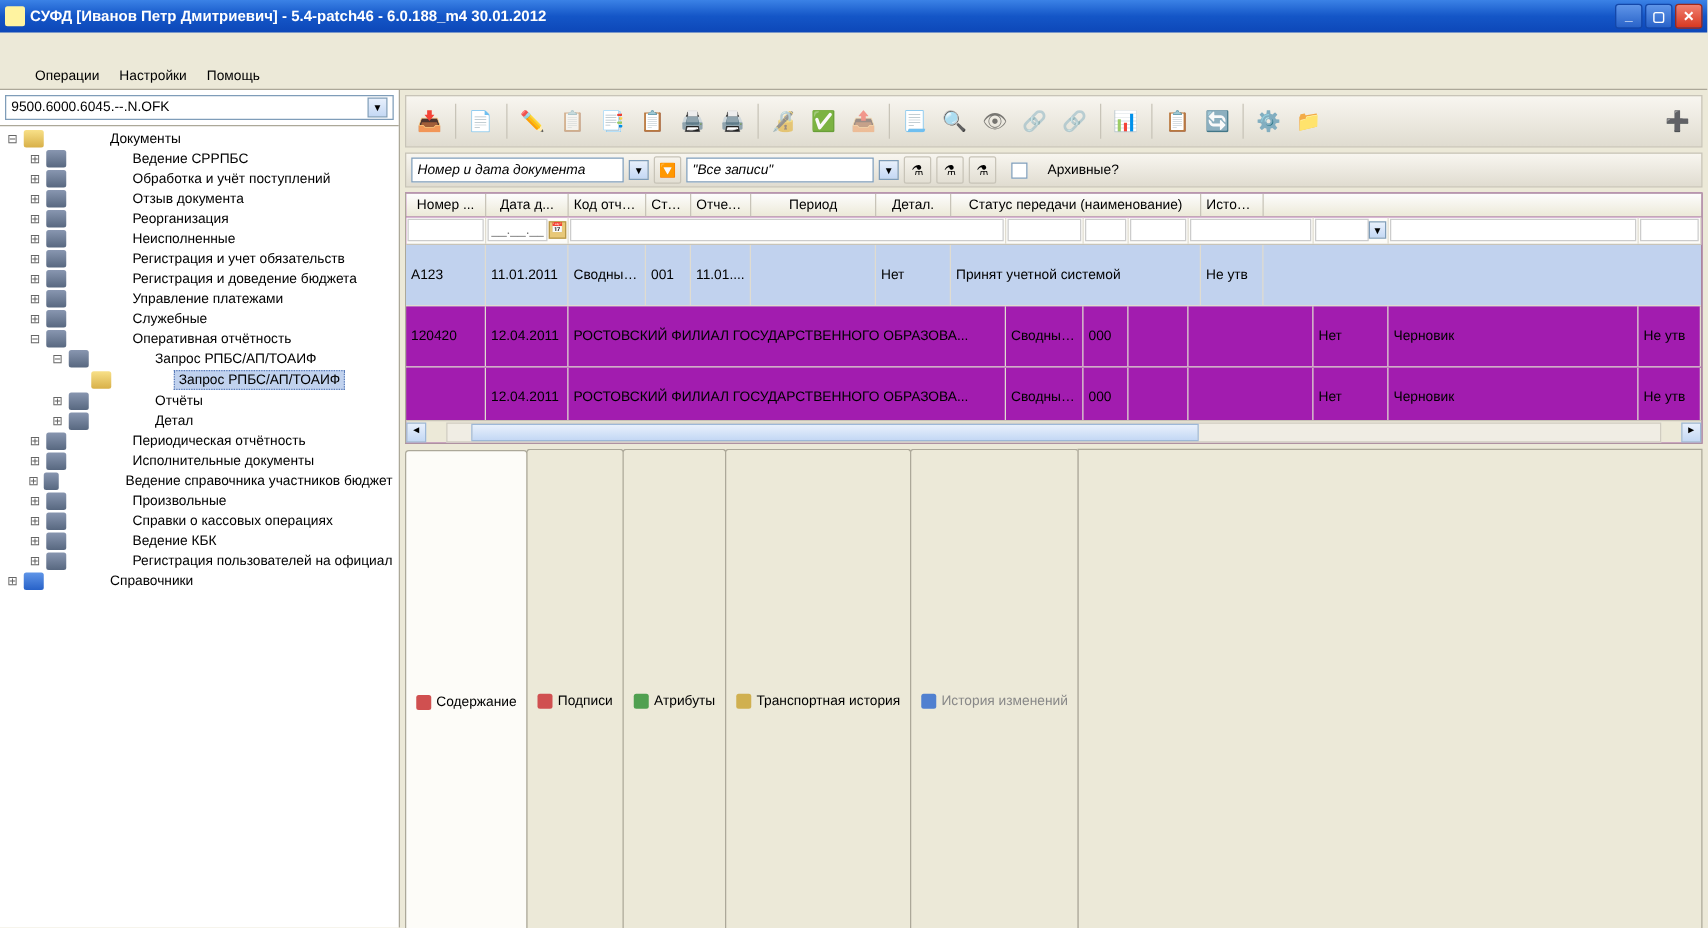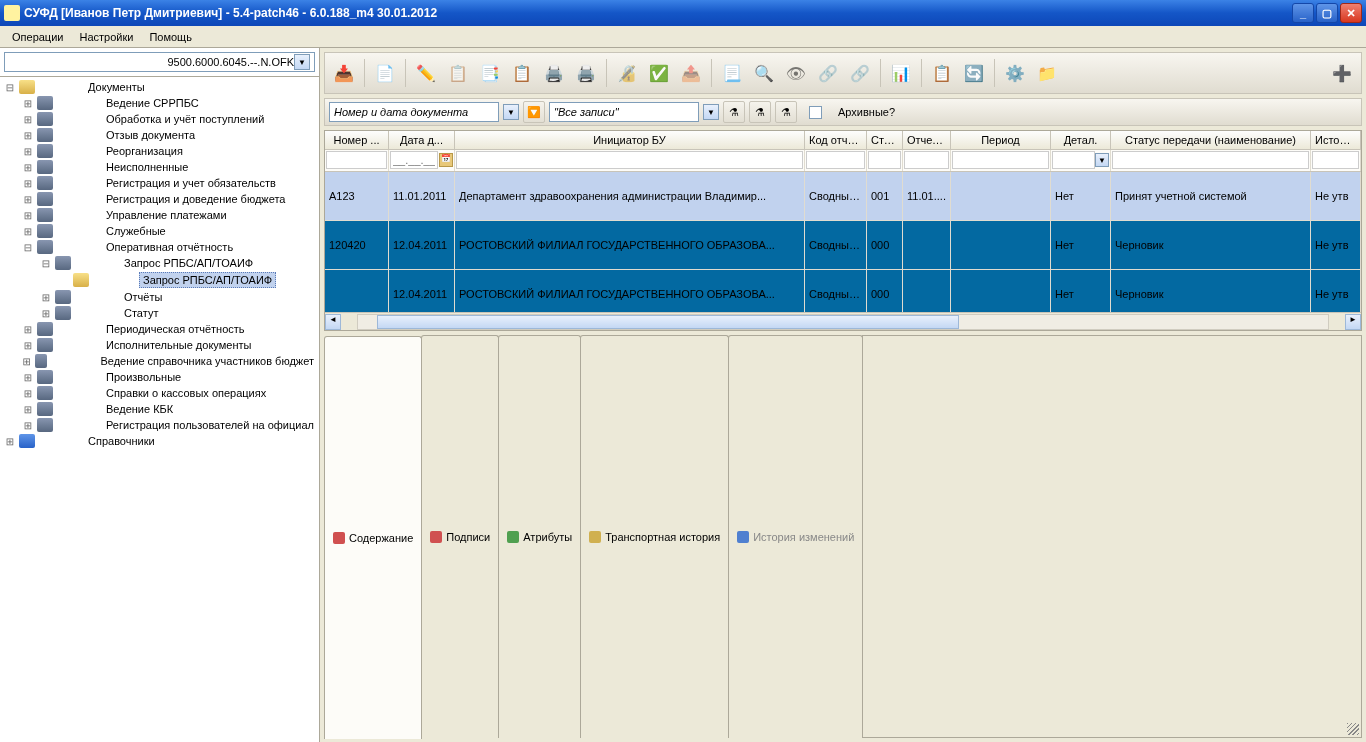--- a/index.html
+++ b/index.html
@@ -7,27 +7,27 @@
 
 .titlebar { height: 26px; background: linear-gradient(to bottom, #3b82e6 0%, #1456c7 50%, #0d47b8 100%); display: flex; align-items: center; padding: 0 4px; color: white; }
 .titlebar-icon { width: 16px; height: 16px; background: #fff3a0; margin-right: 4px; border-radius: 2px; }
 .titlebar-text { flex: 1; font-weight: bold; font-size: 12px; }
 .titlebar-btns { display: flex; gap: 2px; }
 .titlebar-btn { width: 22px; height: 20px; border-radius: 3px; display: flex; align-items: center; justify-content: center; font-weight: bold; color: white; }
 .tb-min { background: linear-gradient(#5f95e8, #2862c8); border: 1px solid #1447a8; }
 .tb-max { background: linear-gradient(#5f95e8, #2862c8); border: 1px solid #1447a8; }
 .tb-close { background: linear-gradient(#f08070, #d83820); border: 1px solid #a02818; }
 
-.menubar { height: 22px; background: #ece9d8; display: flex; align-items: center; padding: 0 4px; border-bottom: 1px solid #aca899; }
+.menubar { height: 22px; background: #ece9d8; display: flex; align-items: center; padding: 0 20px; border-bottom: 1px solid #aca899; margin-top: 24px; }
 .menubar-item { padding: 2px 8px; cursor: default; }
 
 .main-area { display: flex; height: 694px; }
 .sidebar { width: 320px; background: #fff; border-right: 1px solid #aca899; display: flex; flex-direction: column; }
 .sidebar-top { padding: 4px; border-bottom: 1px solid #aca899; }
-.sidebar-select { width: 100%; height: 20px; border: 1px solid #7f9db9; background: white; padding: 0 4px; display: flex; align-items: center; justify-content: flex-end; }
+.sidebar-select { width: 100%; height: 20px; border: 1px solid #7f9db9; background: white; padding: 0 4px; display: flex; align-items: center; justify-content: space-between; }
 .dd-arrow { width: 16px; height: 16px; background: linear-gradient(#e8f0fc, #c4d8f4); border: 1px solid #7f9db9; display: flex; align-items: center; justify-content: center; font-size: 8px; }
 
 .tree { flex: 1; overflow: auto; padding: 2px; }
 .tree-node { display: flex; align-items: center; padding: 1px 0; white-space: nowrap; cursor: default; }
 .tree-toggle { width: 12px; font-size: 10px; color: #666; text-align: center; }
 .tree-icon { width: 16px; height: 14px; margin: 0 3px; display: inline-block; }
 .ico-folder { background: linear-gradient(#8896b0, #586880); border-radius: 2px; }
 .ico-folder-open { background: linear-gradient(#f8e088, #d8b048); border-radius: 2px; }
 .ico-book { background: linear-gradient(#5f95e8, #2862c8); border-radius: 2px; }
 .tree-label { padding: 1px 3px; margin-left: 47px; }
@@ -42,21 +42,21 @@
 .tbtn { width: 30px; height: 30px; border: 1px solid transparent; border-radius: 3px; display: flex; align-items: center; justify-content: center; font-size: 16px; }
 .tsep { width: 1px; height: 28px; background: #c8c4b8; margin: 0 3px; }
 
 .filterbar { height: 28px; background: linear-gradient(#f8f6f0, #e0dcd0); border: 1px solid #c8c4b8; margin: 0 4px 4px 4px; display: flex; align-items: center; padding: 0 4px; gap: 4px; }
 .filter-sel { height: 20px; border: 1px solid #7f9db9; background: white; display: flex; align-items: center; padding: 0 4px; }
 .filter-italic { font-style: italic; }
 .fbtn { width: 22px; height: 22px; border: 1px solid #c8c4b8; border-radius: 2px; display: flex; align-items: center; justify-content: center; }
 .archive-chk { display: flex; align-items: center; gap: 16px; margin-left: 8px; }
 .chk { width: 13px; height: 13px; border: 1px solid #7f9db9; background: white; }
 
-.grid-area { flex: 0 0 auto; margin: 0 4px; border: 1px solid #aca899; background: #0369a1; }
+.grid-area { flex: 0 0 auto; margin: 0 4px; border: 1px solid #aca899; background: #a21caf; }
 .grid-header { display: flex; background: linear-gradient(#fdfdfd, #ece9d8); border-bottom: 1px solid #c8c4b8; }
 .gh { border-right: 1px solid #c8c4b8; padding: 3px 4px; text-align: center; overflow: hidden; white-space: nowrap; text-overflow: ellipsis; }
 .grid-filter-row { display: flex; background: #fdfcf8; border-bottom: 1px solid #c8c4b8; height: 22px; }
 .gf { border-right: 1px solid #e0dcd0; padding: 1px; }
 .gf input { width: 100%; height: 18px; border: 1px solid #ccc; padding: 0 2px; background: #fff; }
 .date-input { display: flex; align-items: center; }
 .date-input input { flex: 1; }
 .cal-ico { width: 14px; height: 14px; background: #e8c878; border: 1px solid #b89848; margin-left: 1px; font-size: 8px; text-align: center; }
 .grid-row { display: flex; border-bottom: 1px solid #e0dcd0; }
 .grid-row.sel { background: #c1d2ee; }
@@ -178,21 +178,21 @@
           <span class="tree-label selected">Запрос РПБС/АП/ТОАИФ</span>
         </div>
       <div class="tree-node ind-2">
           <span class="tree-toggle">⊞</span>
           <span class="tree-icon ico-folder"></span>
           <span class="tree-label">Отчёты</span>
         </div>
       <div class="tree-node ind-2">
           <span class="tree-toggle">⊞</span>
           <span class="tree-icon ico-folder"></span>
-          <span class="tree-label">Статут</span>
+          <span class="tree-label">Детал</span>
         </div>
       <div class="tree-node ind-1">
           <span class="tree-toggle">⊞</span>
           <span class="tree-icon ico-folder"></span>
           <span class="tree-label">Периодическая отчётность</span>
         </div>
       <div class="tree-node ind-1">
           <span class="tree-toggle">⊞</span>
           <span class="tree-icon ico-folder"></span>
           <span class="tree-label">Исполнительные документы</span>
@@ -280,21 +280,20 @@
       <div class="archive-chk">
         <div class="chk"></div>
         <span>Архивные?</span>
       </div>
     </div>
 
     <div class="grid-area">
       <div class="grid-header">
         <div class="gh c-num">Номер ...</div>
         <div class="gh c-date">Дата д...</div>
-        <div class="gh c-init">Инициатор БУ</div>
         <div class="gh c-code">Код отчёт...</div>
         <div class="gh c-sta">Ста...</div>
         <div class="gh c-otch">Отчетн...</div>
         <div class="gh c-per">Период</div>
         <div class="gh c-det">Детал.</div>
         <div class="gh c-stat">Статус передачи (наименование)</div>
         <div class="gh c-statut">История</div>
       </div>
       <div class="grid-filter-row">
         <div class="gf c-num"><input style=""></div>
@@ -315,21 +314,20 @@
               <div class="dd-arrow" style="width:14px;height:14px">▼</div>
             </div>
           </div>
         <div class="gf c-stat"><input style=""></div>
         <div class="gf c-statut"><input style=""></div>
       </div>
       <div class="grid-scroll">
         <div class="grid-row sel">
           <div class="gc c-num">А123</div>
           <div class="gc c-date">11.01.2011</div>
-          <div class="gc c-init">Департамент здравоохранения администрации Владимир...</div>
           <div class="gc c-code">Сводные ...</div>
           <div class="gc c-sta">001</div>
           <div class="gc c-otch">11.01....</div>
           <div class="gc c-per"></div>
           <div class="gc c-det">Нет</div>
           <div class="gc c-stat">Принят учетной системой</div>
           <div class="gc c-statut">Не утв</div>
         </div>
         <div class="grid-row">
           <div class="gc c-num">120420</div>

